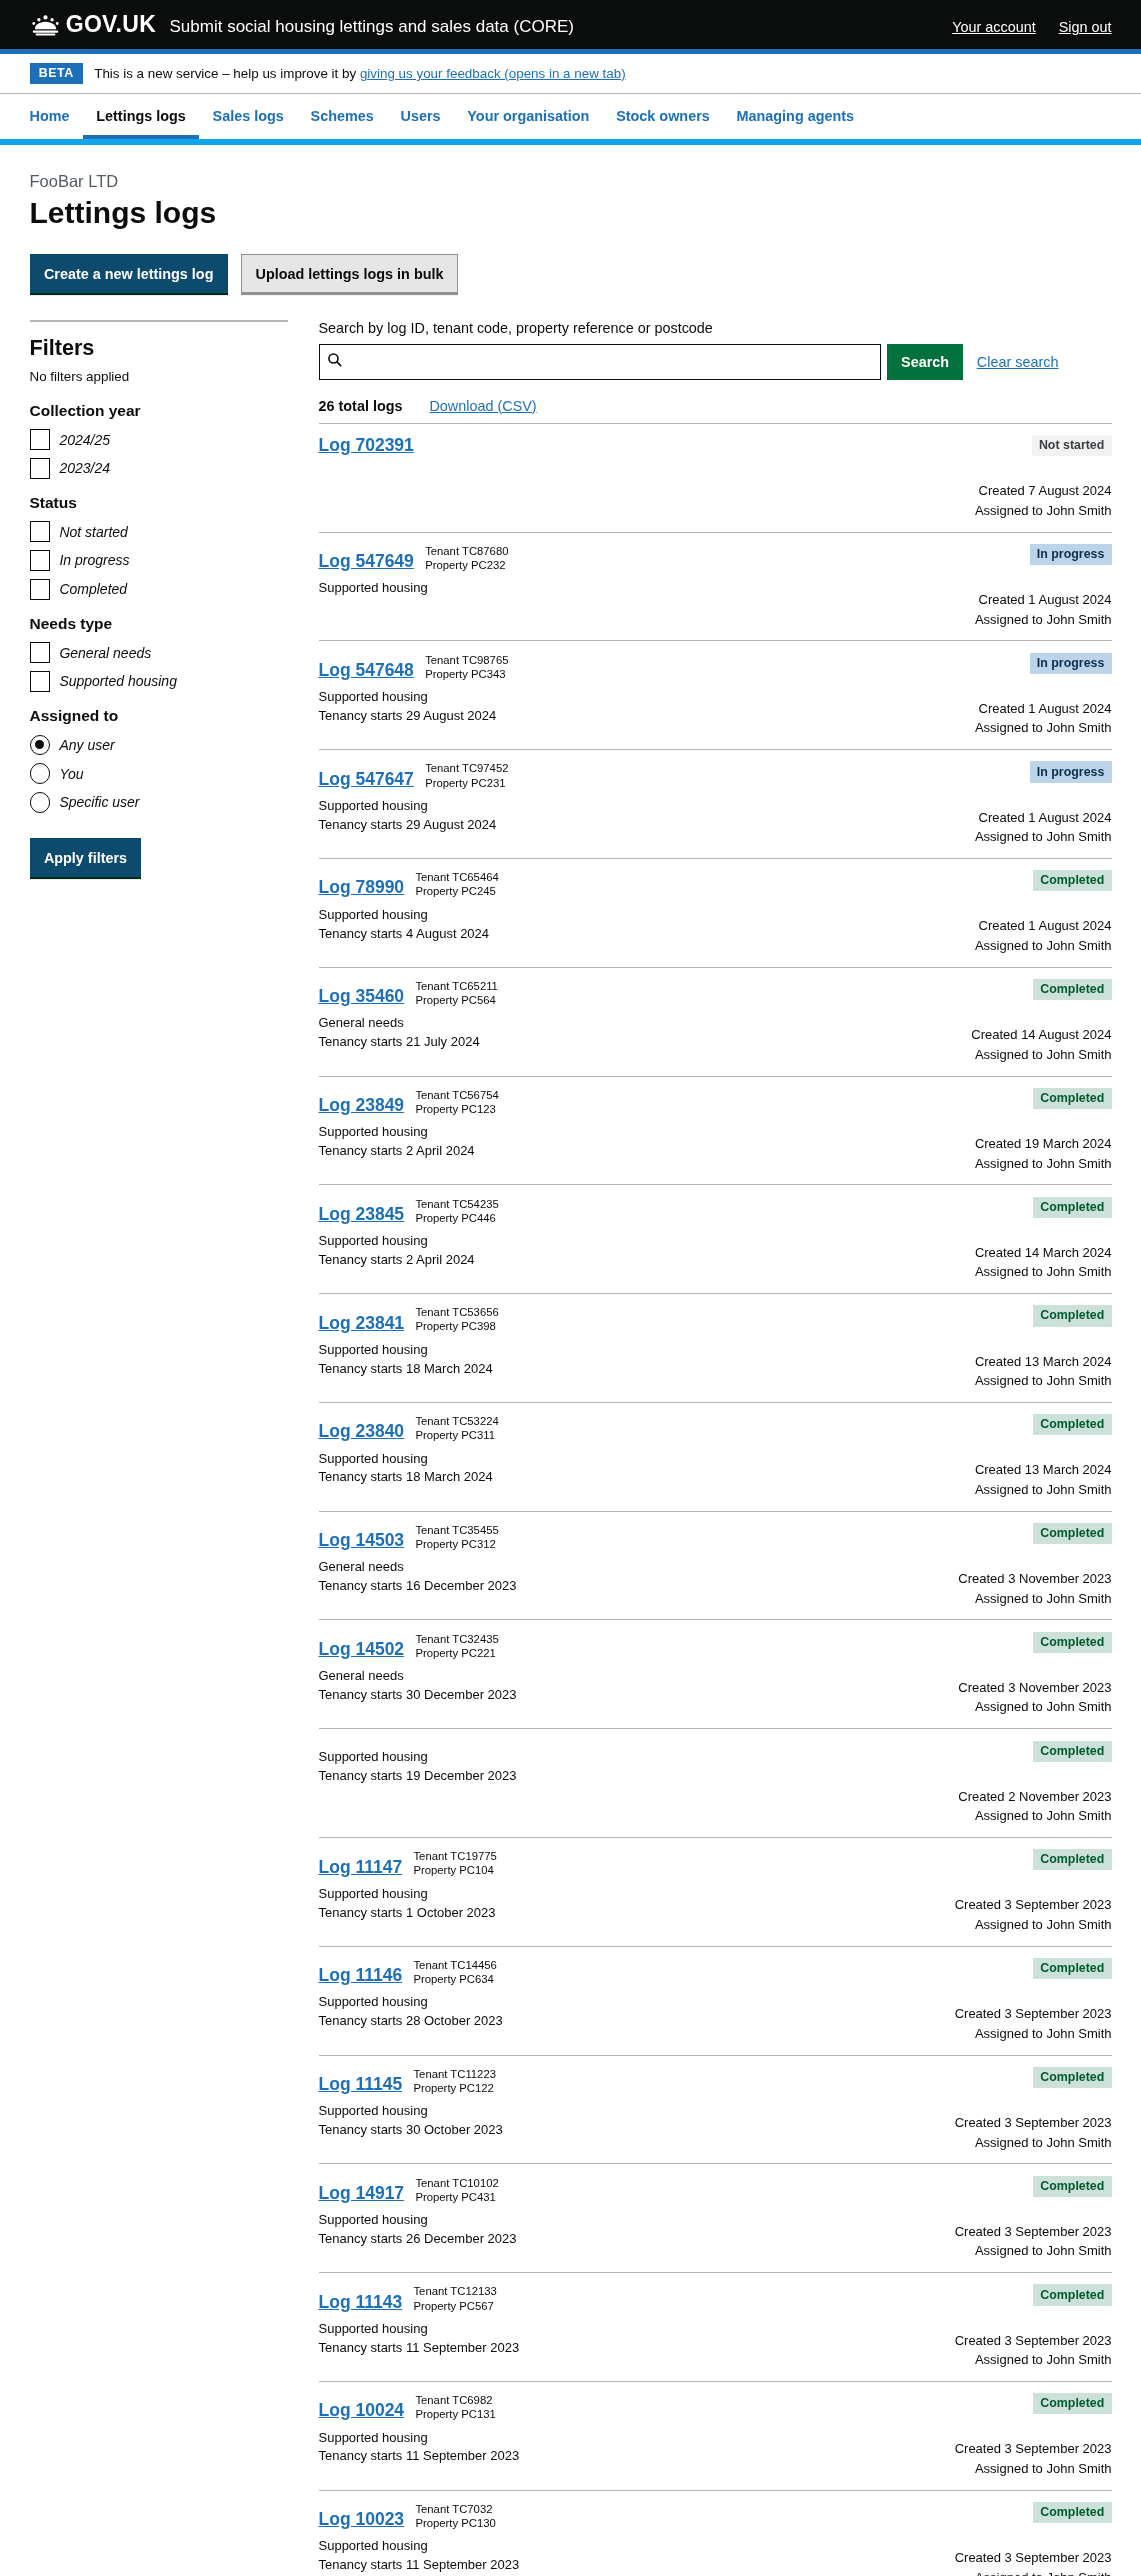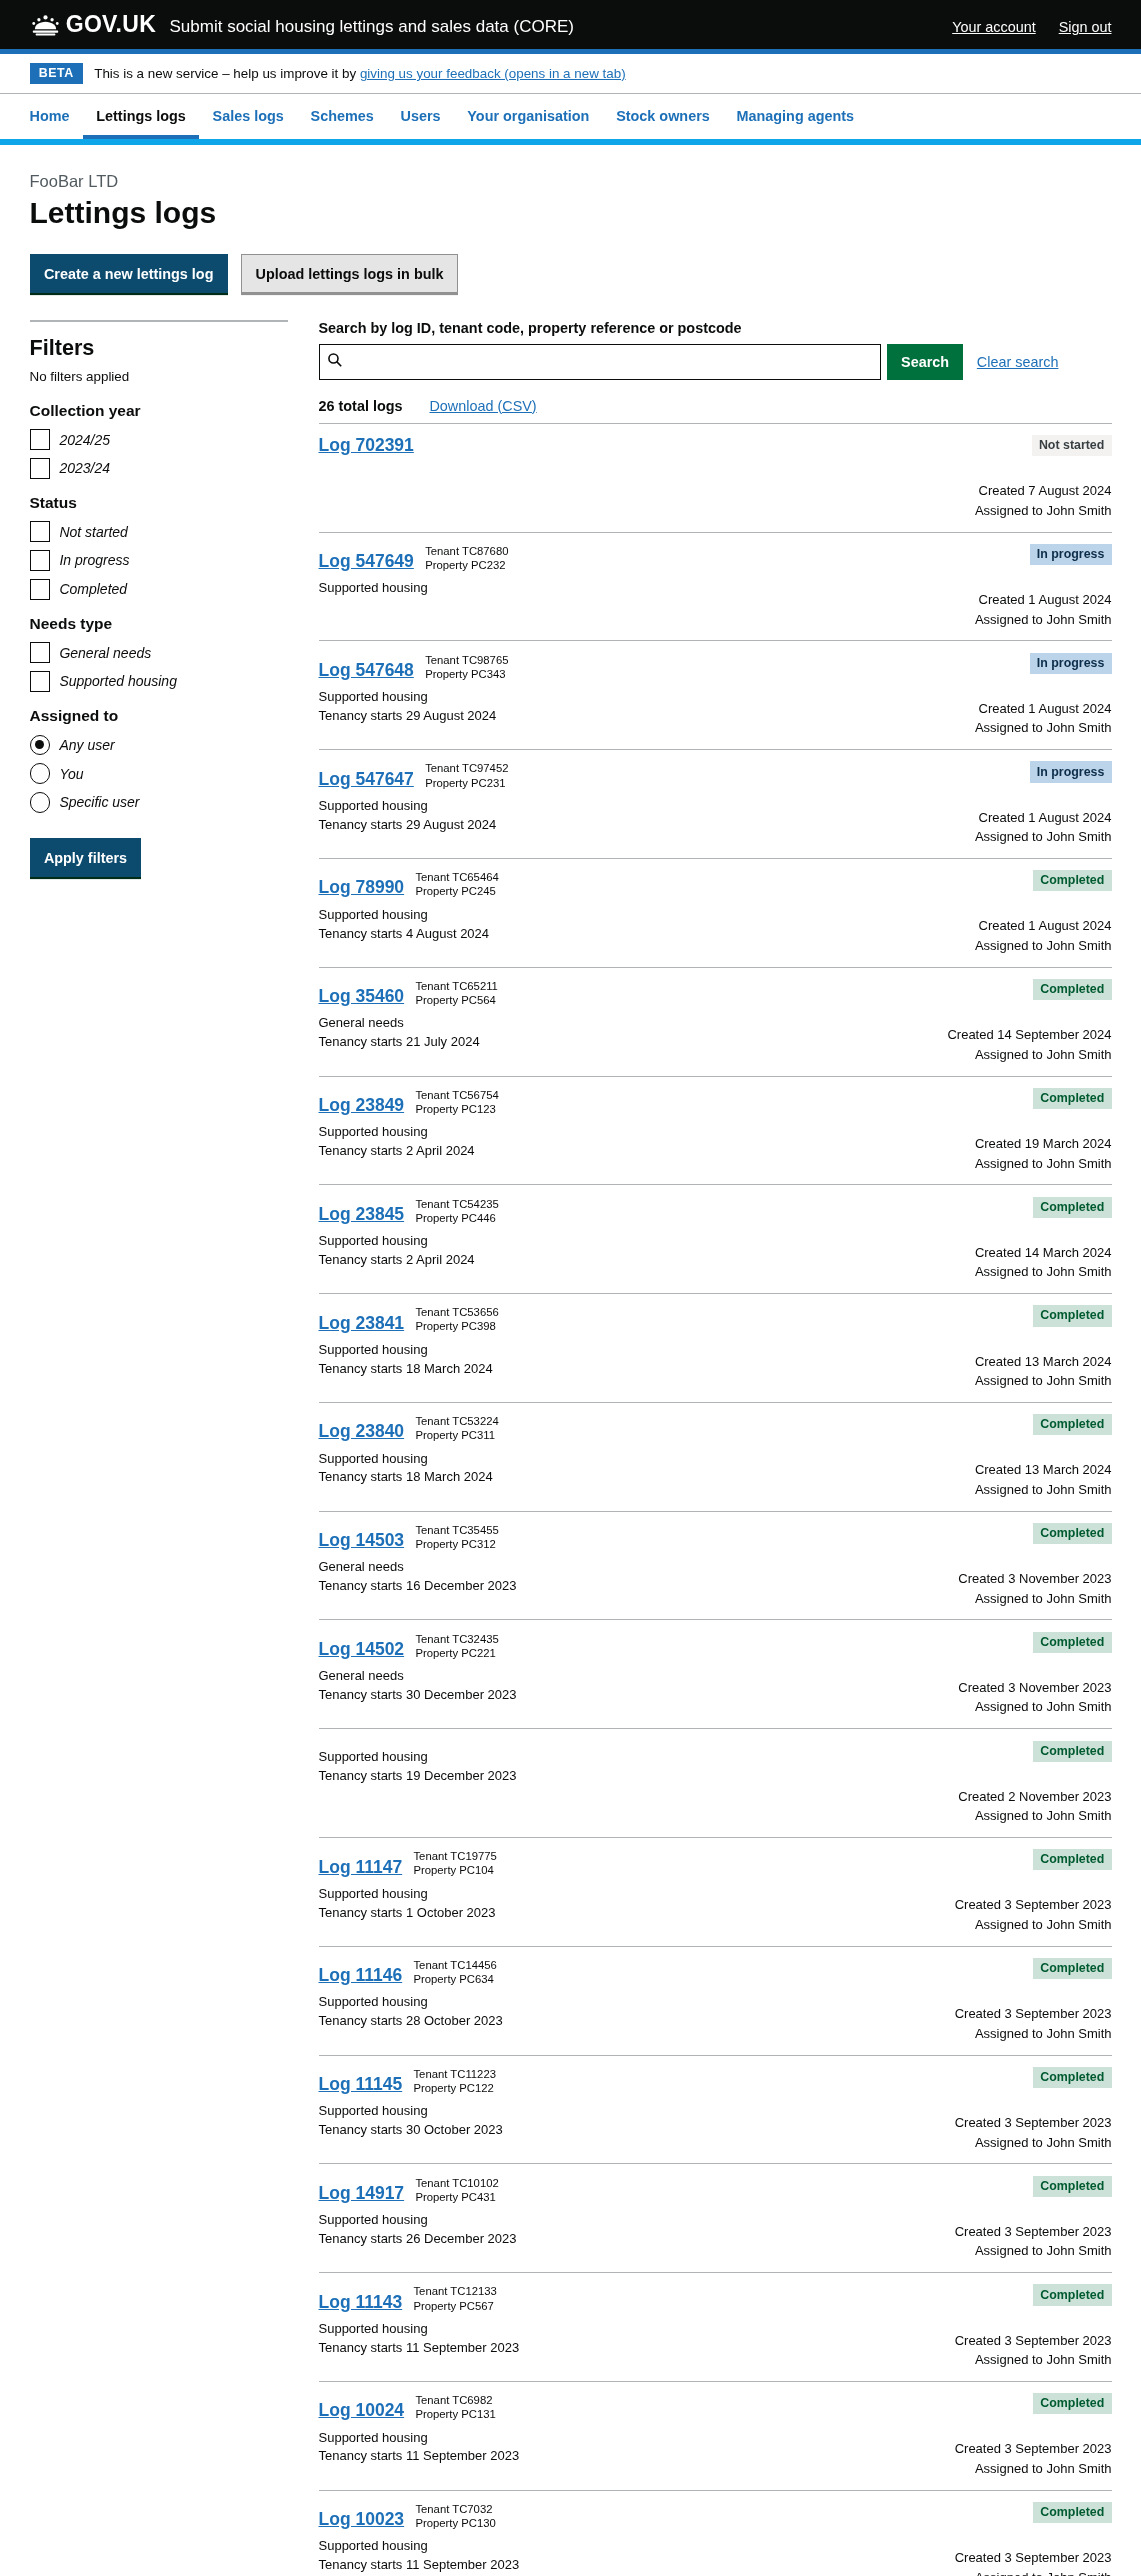--- a/index.html
+++ b/index.html
@@ -110,21 +110,21 @@
   }
   .radio.checked::after {
     content:""; position:absolute; left: 4.1px; top: 4.1px; width: 9.3px; height:9.3px;
     background:#0b0c0c; border-radius:50%;
   }
   .check-label { font-size: 14px; }
 
   .apply-btn { margin-top: 17.5px; }
 
   
-  .search-label { font-size: 14.4px; margin-bottom: 8.2px; display:block;font-weight:bold; }
+  .search-label { font-size: 14.4px; margin-bottom: 8.2px; display:block; }
   .search-row { display:flex; align-items:center; gap: 0; margin-bottom: 17.5px; }
   .search-input-wrap {
     position: relative; flex: 0 0 562px;
   }
   .search-input {
     width: 100%; height: 36px; border: 1.5px solid #0b0c0c; font-size: 14.4px;
     padding: 3.1px 7.2px 3.1px 32px; font-family: "Liberation Sans", sans-serif;
     background:#fff;
   }
   .search-glass {
@@ -446,21 +446,21 @@
               </span>
             </div>
             <div class="log-meta">
               <div>General needs</div>
               <div>Tenancy starts 21 July 2024</div>
             </div>
           </div>
           <div class="log-right">
             <span class="status-badge status-completed">Completed</span>
             <div class="log-dates">
-              <div>Created 14 September 2024</div>
+              <div>Created 14 August 2024</div>
               <div>Assigned to John Smith</div>
             </div>
           </div>
         </div>
 
         <div class="log-item">
           <div class="log-left">
             <div class="log-idline">
               <a href="#" class="log-id">Log 23849</a>
               <span class="log-refs">

